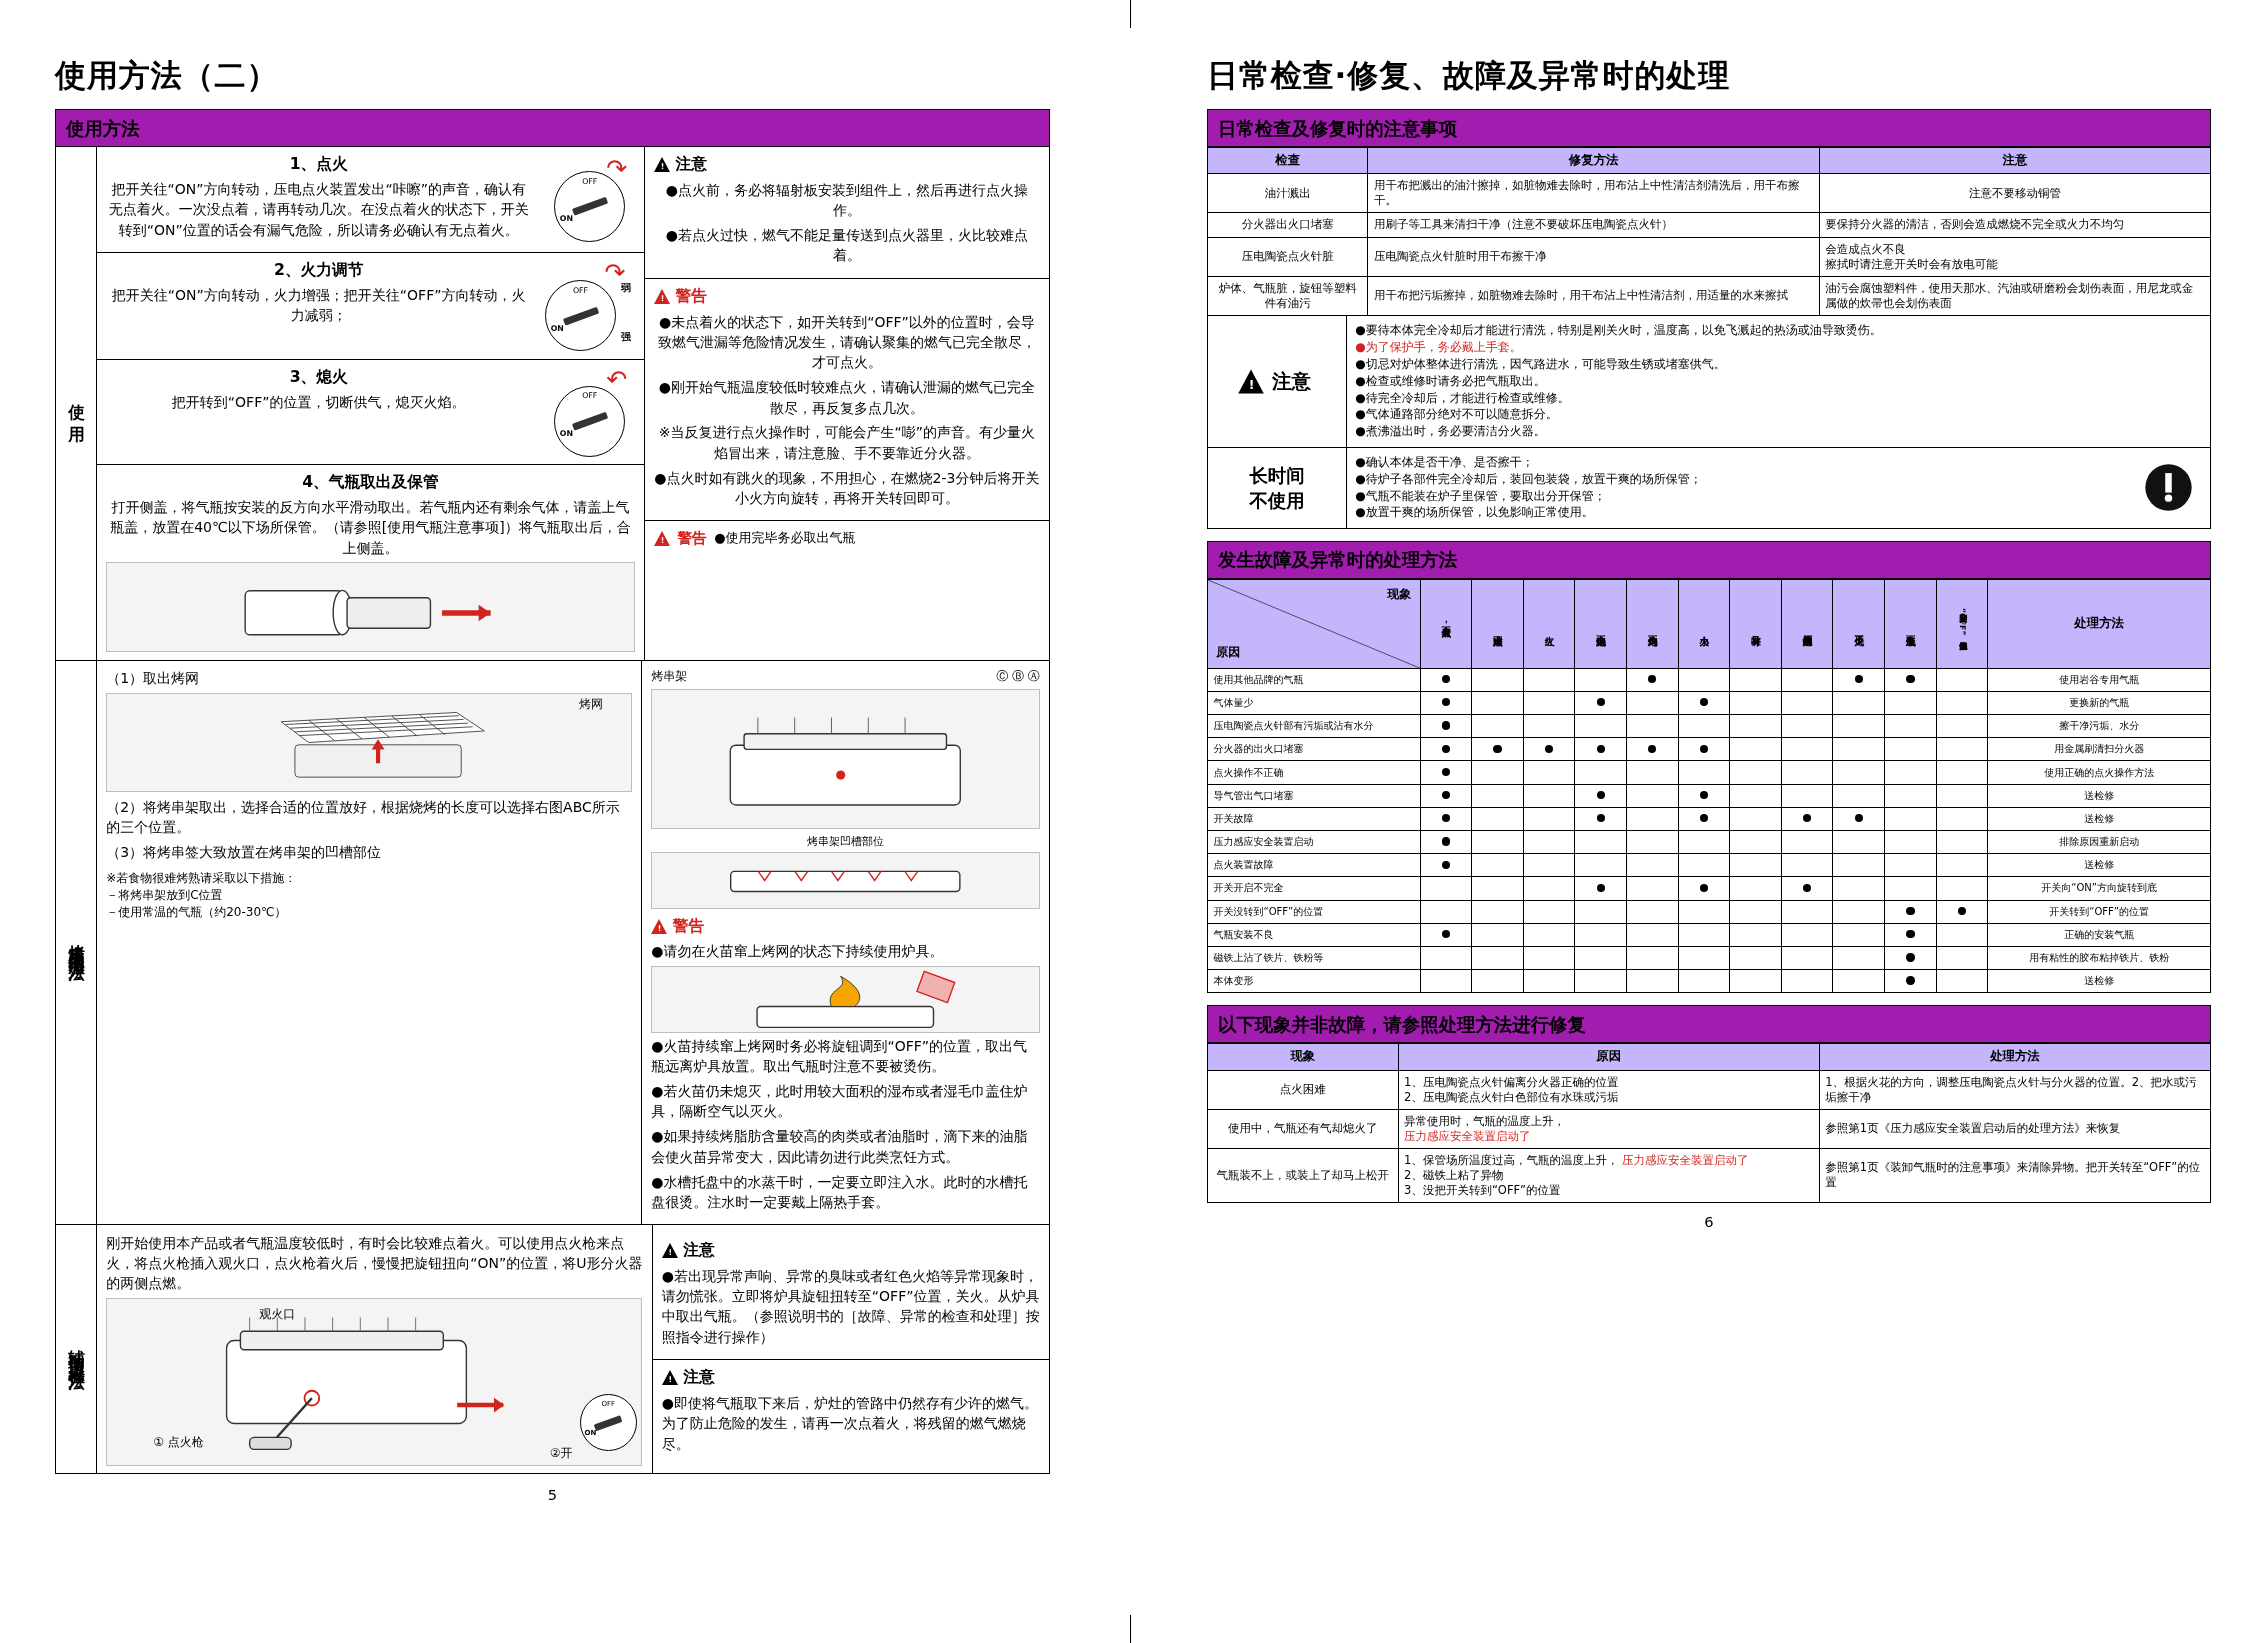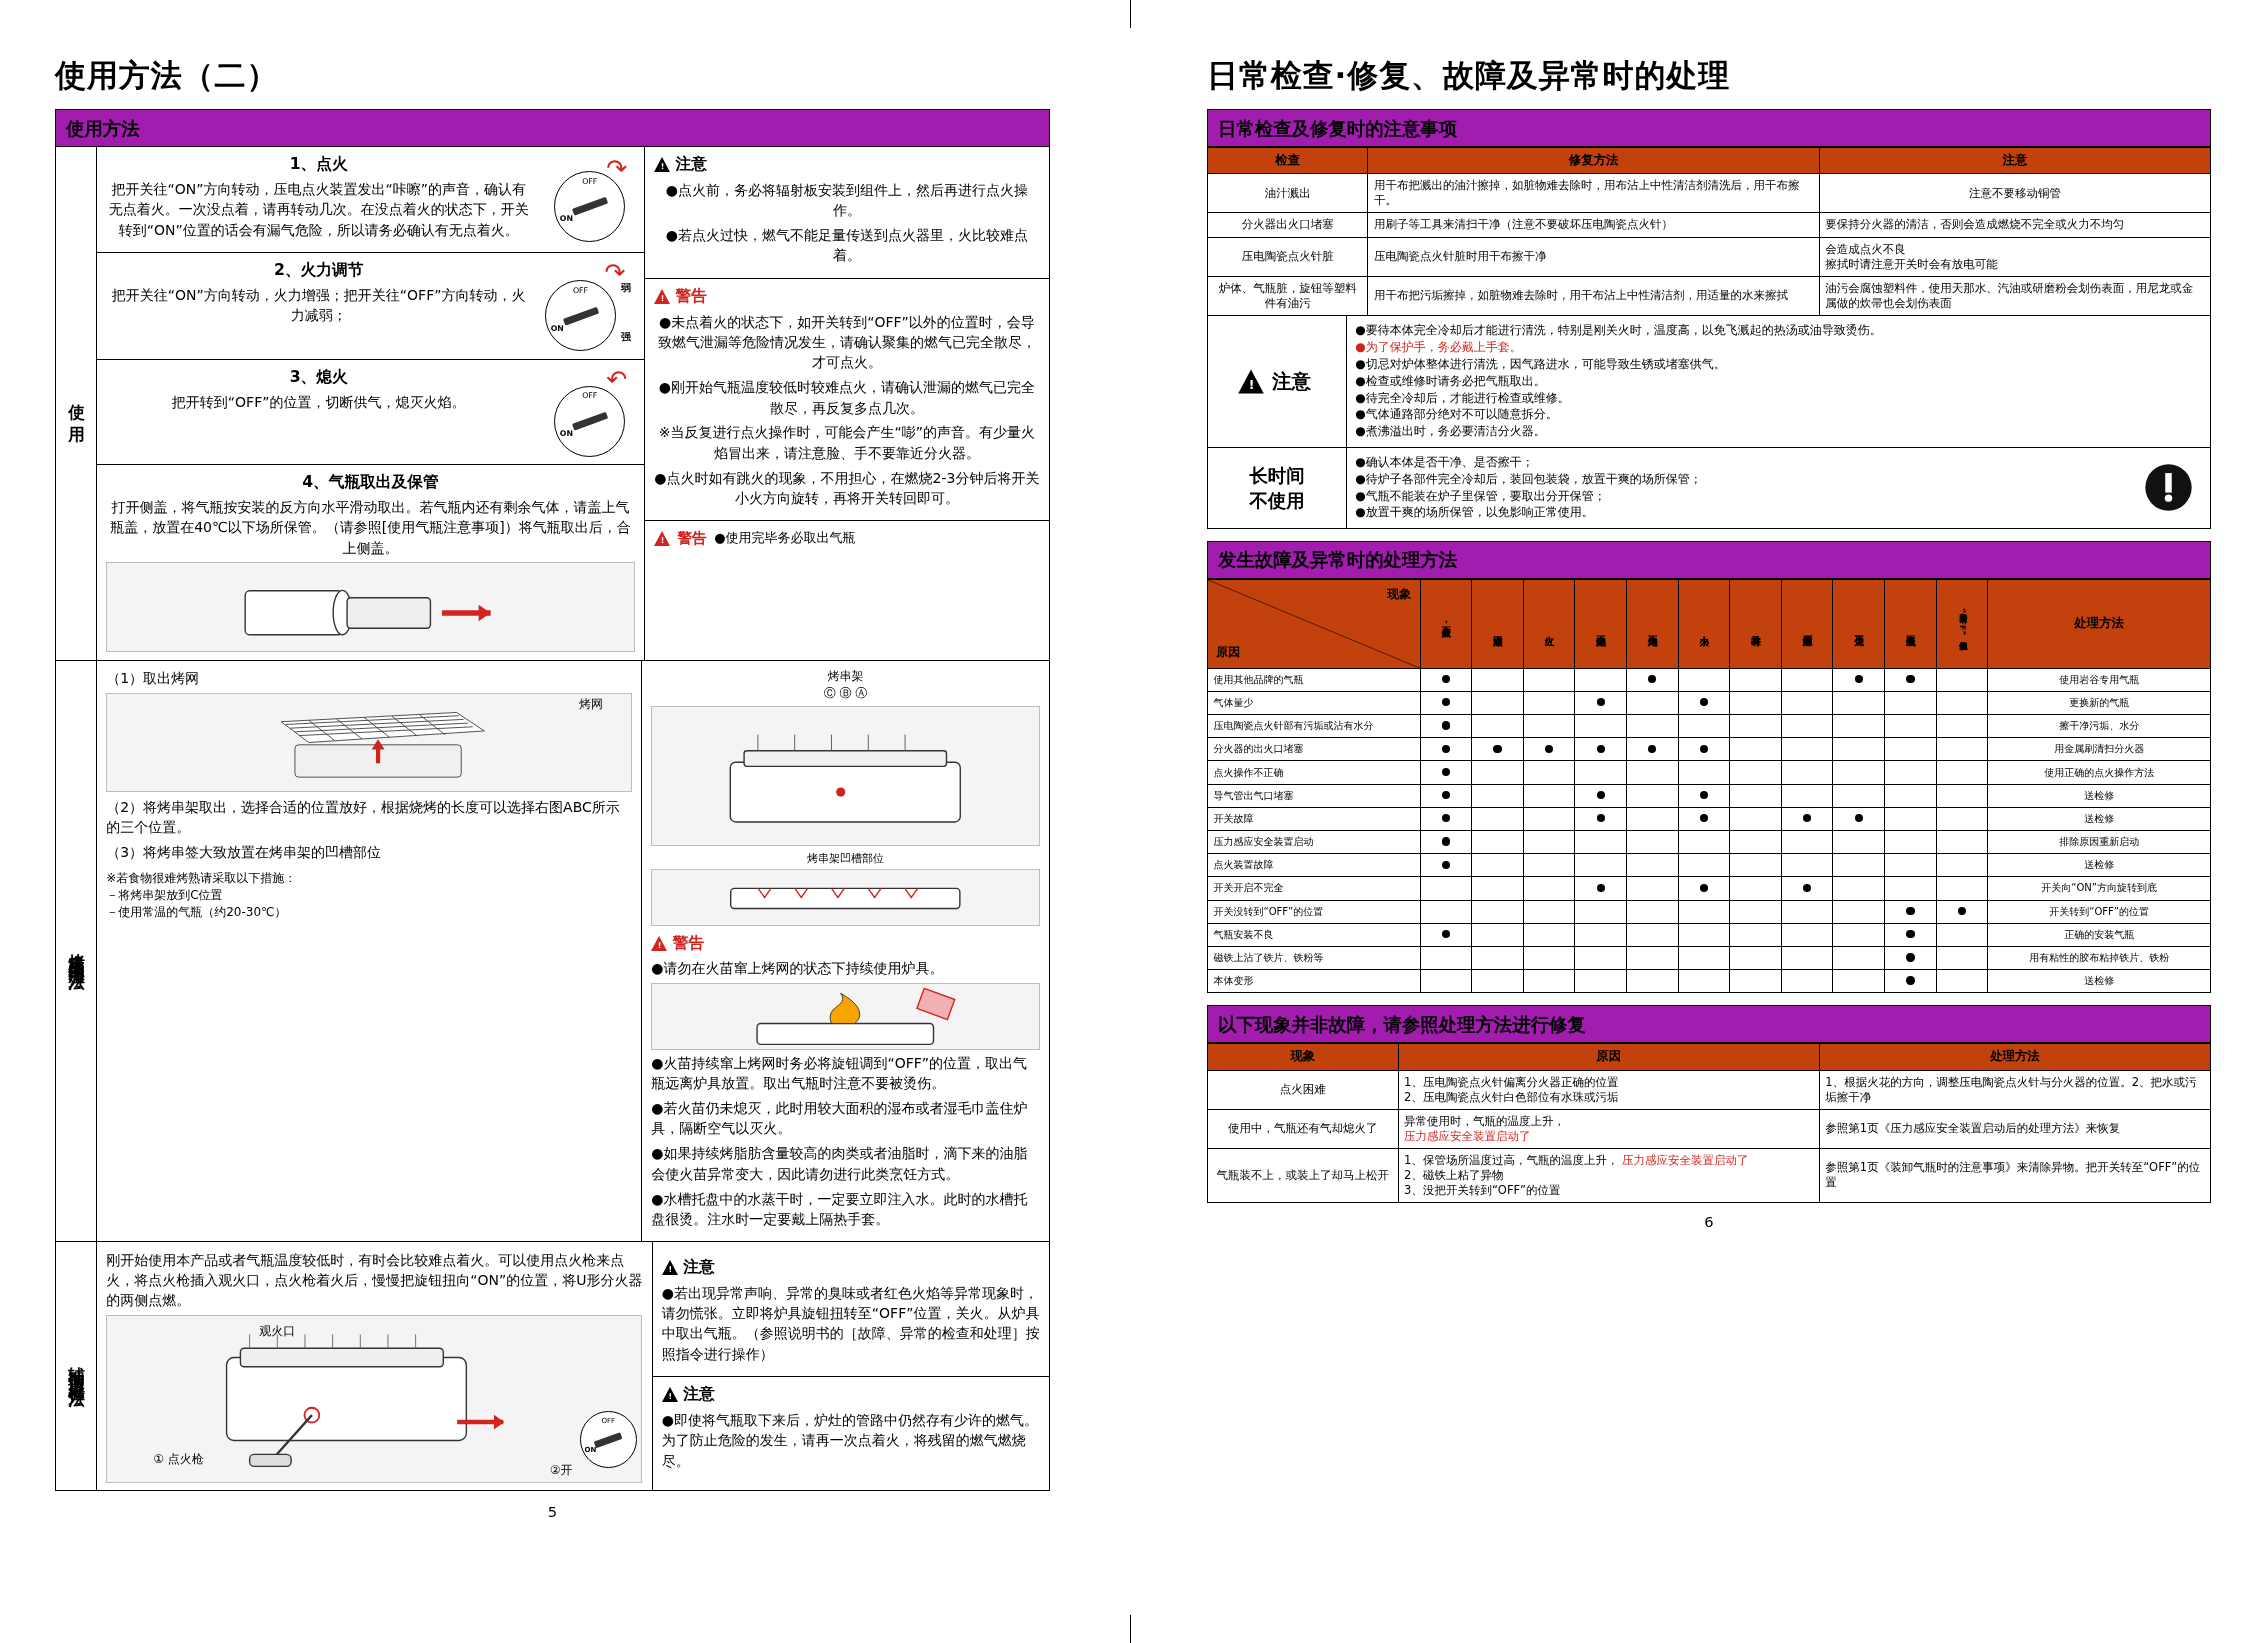--- a/index.html
+++ b/index.html
@@ -19,21 +19,21 @@
   .h3{font-size:15.7px;font-weight:bold;margin:0 0 3.7px 0;}
   p.t{font-size:14px;line-height:1.45;margin:0 0 4.6px 0;}
   .small{font-size:12px;line-height:1.4;}
   .red{color:#d2241f;}
   .warnhdr{display:flex;align-items:center;gap:5.5px;font-size:15.7px;font-weight:bold;margin-bottom:4.6px;}
   .warnhdr.red{color:#d2241f;}
   .tri{display:inline-block;width:0;height:0;border-left:8.8px solid transparent;border-right:8.8px solid transparent;border-bottom:15.7px solid currentColor;position:relative;}
   .tri i{position:absolute;left:-1.4px;top:5px;font-style:normal;color:#fff;font-size:7.8px;font-weight:bold;}
   table{border-collapse:collapse;width:100%;font-size:11.5px;}
   table th,table td{border:0.9px solid #000;padding:4.1px 5.5px;vertical-align:middle;}
-  table th{background:#c2410c;font-weight:bold;text-align:center;font-size:12.4px;}
+  table th{background:#c4b5fd;font-weight:bold;text-align:center;font-size:12.4px;}
   .tcent{text-align:center;}
   .dot{display:inline-block;width:8.3px;height:8.3px;border-radius:50%;background:#000;}
   .knob{width:69px;height:69px;border-radius:50%;border:1.8px solid #000;position:relative;background:#fff;}
   .knob .slot{position:absolute;left:50%;top:50%;width:36px;height:6.5px;background:#333;transform:translate(-50%,-50%) rotate(-20deg);border-radius:1.4px;}
   .knob .off{position:absolute;top:4.6px;left:50%;transform:translateX(-50%);font-size:7.8px;font-weight:normal;}
   .knob .on{position:absolute;bottom:17.5px;left:4.6px;font-size:7.8px;font-weight:bold;}
   .arrow-red{color:#d2241f;font-size:25px;line-height:1;}
   .imgbox{background:#f4f4f4;border:0.5px solid #bdbdbd;position:relative;}
   .cap{font-size:11px;text-align:center;}
   .note{font-size:12px;line-height:1.45;}
@@ -169,21 +169,21 @@
             </svg>
             <div style="position:absolute;right:28px;top:1.8px;font-size:12px;">烤网</div>
           </div>
           <p class="t" style="margin-top:4.6px;">（2）将烤串架取出，选择合适的位置放好，根据烧烤的长度可以选择右图ABC所示的三个位置。</p>
           <p class="t">（3）将烤串签大致放置在烤串架的凹槽部位</p>
           <pre class="note" style="margin:7.4px 0 0 0;font-family:'DejaVu Sans','Liberation Sans',sans-serif;white-space:pre-wrap;">※若食物很难烤熟请采取以下措施：
 －将烤串架放到C位置
 －使用常温的气瓶（约20-30℃）</pre>
         </div>
         <div style="flex:0.85;padding:7.4px 9.2px;">
-          <div style="display:flex;justify-content:space-between;align-items:center;flex-direction:column;">
+          <div style="display:flex;justify-content:space-between;align-items:center;">
             <div style="font-size:12px;">烤串架</div>
             <div style="font-size:12px;">Ⓒ Ⓑ Ⓐ</div>
           </div>
           <div class="imgbox" style="height:138px;margin-top:3.7px;">
             <svg viewBox="0 0 620 300" width="100%" height="100%">
               <rect x="60" y="120" width="500" height="130" rx="12" fill="#fff" stroke="#333" stroke-width="3"></rect>
               <rect x="90" y="95" width="440" height="34" rx="6" fill="#f1f1f1" stroke="#333" stroke-width="3"></rect>
               <g stroke="#555" stroke-width="2">
                 <path d="M120 95 L120 60 M200 95 L200 60 M280 95 L280 60 M360 95 L360 60 M440 95 L440 60"></path>
               </g>

